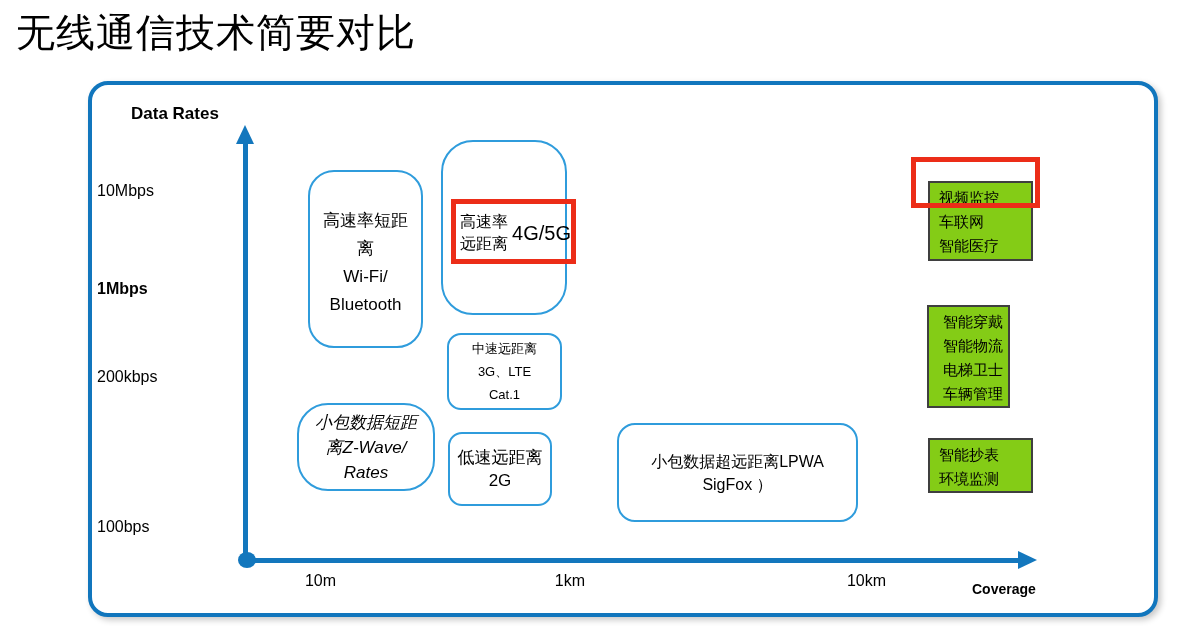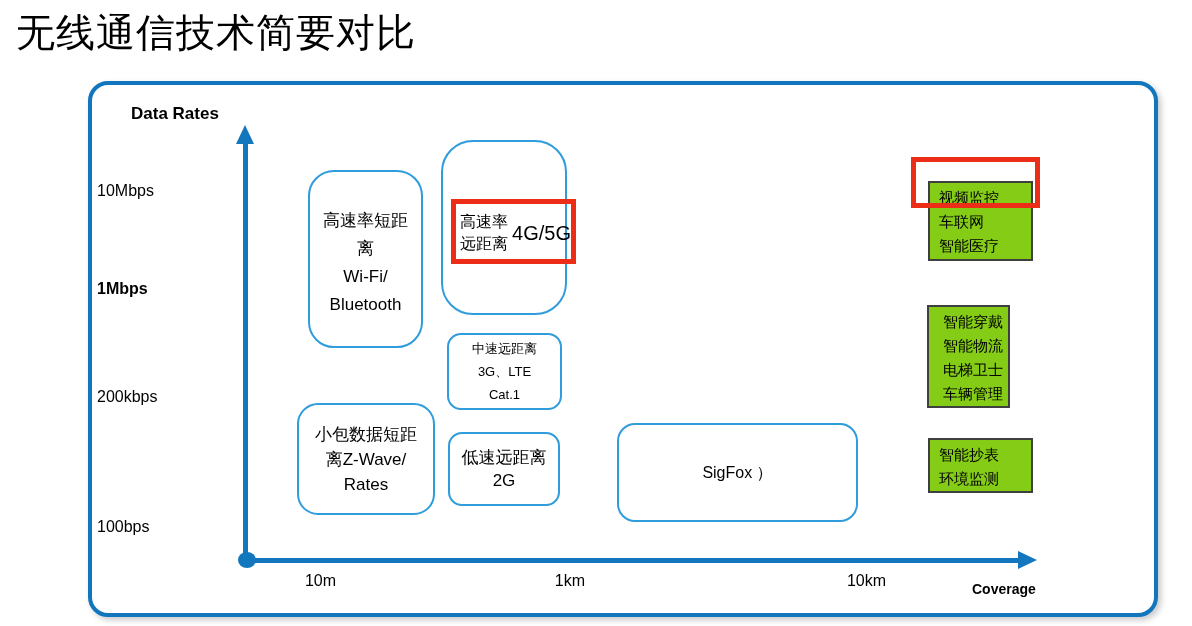--- a/index.html
+++ b/index.html
@@ -43,22 +43,22 @@
   .xtick{width:80px;text-align:right;font-size:16px;top:572px;}
   
   .bbox{
     box-sizing:border-box;border:2px solid #2F9CDC;border-radius:14px;
     display:flex;flex-direction:column;align-items:center;justify-content:center;
     text-align:center;font-size:17px;line-height:24px;background:#fff;
   }
   .bbox-wifi{left:308px;top:170px;width:115px;height:178px;border-radius:26px;line-height:28px;padding-top:8px;}
   .bbox-4g{left:441px;top:140px;width:126px;height:175px;border-radius:32px;}
   .bbox-mid{left:447px;top:333px;width:115px;height:77px;font-size:13px;line-height:23px;}
-  .bbox-low{left:448px;top:432px;width:112px;height:74px;line-height:23px;}
-  .bbox-zwave{left:297px;top:403px;width:138px;height:112px;border-radius:21px;line-height:25px;}
+  .bbox-low{left:448px;top:432px;width:104px;height:74px;line-height:23px;}
+  .bbox-zwave{left:297px;top:403px;width:138px;height:88px;border-radius:31px;line-height:25px;font-style:italic;}
   .bbox-lpwa{left:617px;top:423px;width:241px;height:99px;border-radius:18px;font-size:16px;line-height:23px;}
   
   .hl{
     box-sizing:border-box;border:5px solid #EC2D18;background:transparent;
     z-index:5;
   }
   .hl-4g{
     left:451px;top:199px;width:125px;height:65px;
     display:flex;align-items:center;justify-content:center;
     text-align:center;padding-top:2px;
@@ -85,21 +85,21 @@
 <div class="abs axis-label" style="left:131px;top:104px;">Data Rates</div>
 <div class="abs y-line"></div>
 <div class="abs y-arrow"></div>
 <div class="abs x-line"></div>
 <div class="abs x-arrow"></div>
 <div class="abs origin-dot"></div>
 <div class="abs axis-label" style="left:972px;top:581px;font-size:14px;">Coverage</div>
 
 <div class="abs ytick" style="top:172px;">10Mbps</div>
 <div class="abs ytick" style="top:270px;font-weight:bold;">1Mbps</div>
-<div class="abs ytick" style="top:378px;">200kbps</div>
+<div class="abs ytick" style="top:358px;">200kbps</div>
 <div class="abs ytick" style="top:508px;">100bps</div>
 
 <div class="abs xtick" style="left:256px;">10m</div>
 <div class="abs xtick" style="left:505px;">1km</div>
 <div class="abs xtick" style="left:806px;">10km</div>
 
 <div class="abs bbox bbox-wifi">
   <div>高速率短距</div>
   <div>离</div>
   <div>Wi-Fi/</div>
@@ -123,20 +123,21 @@
   <div>2G</div>
 </div>
 
 <div class="abs bbox bbox-zwave">
   <div>小包数据短距</div>
   <div>离Z-Wave/</div>
   <div>Rates</div>
 </div>
 
 <div class="abs bbox bbox-lpwa">
+  <div>小包数据超远距离LPWA</div>
   <div>SigFox ）</div>
 </div>
 
 <div class="abs gbox gbox-high">
   <div>视频监控</div>
   <div>车联网</div>
   <div>智能医疗</div>
 </div>
 <div class="abs hl hl-video"></div>
 

